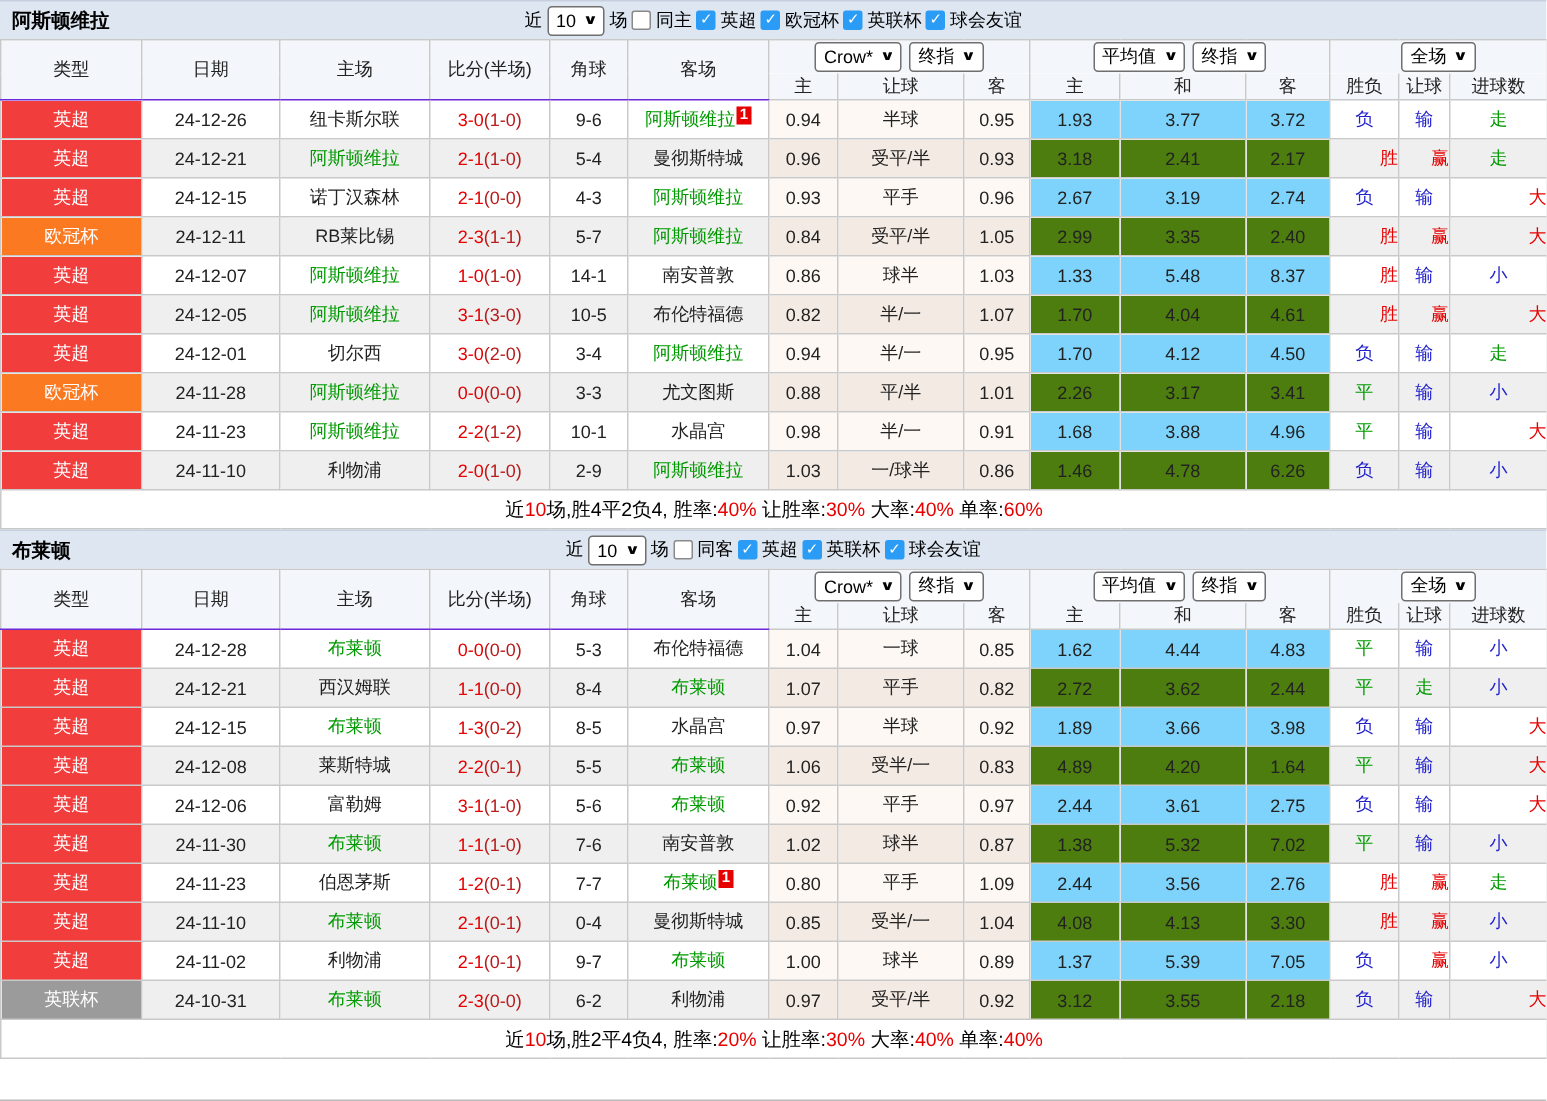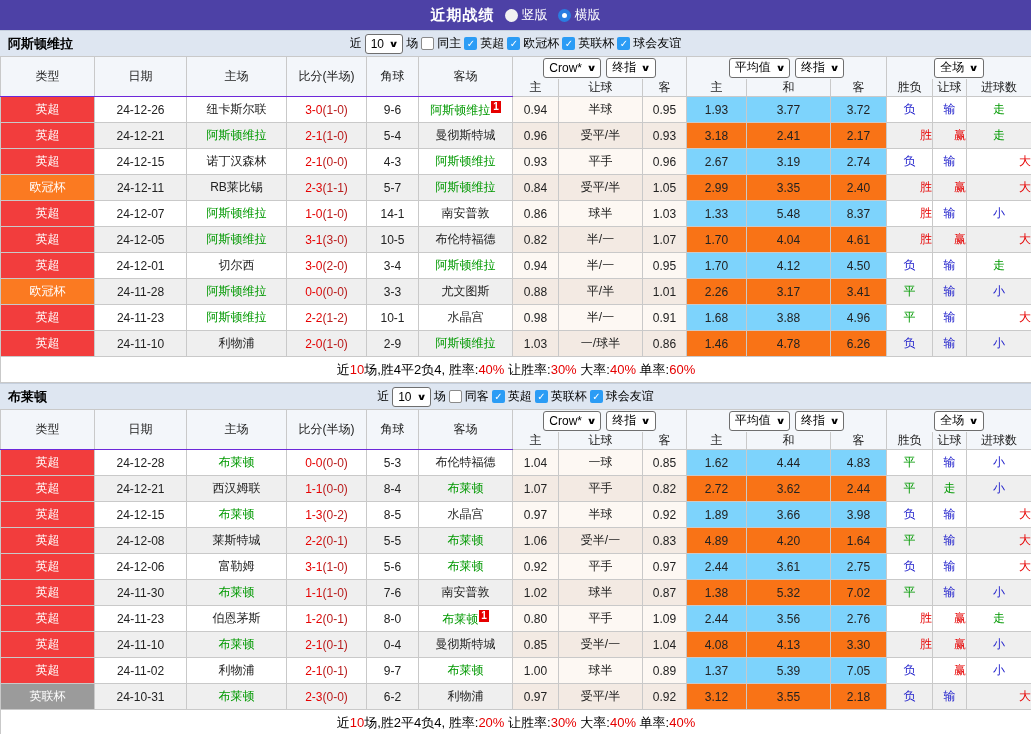--- a/index.html
+++ b/index.html
@@ -28,46 +28,35 @@
   td { border:1px solid #c9c9c9; text-align:center; font-size:12px; color:#222; overflow:hidden; white-space:nowrap; }
   tr.h1 td { height:22px; background:#f3f6fa; }
   tr.h1 td.sels { border-bottom:none; }
   tr.h2 td { height:18px; background:#f3f6fa; border-top:none; }
   tr.h1 td[rowspan] { border-bottom:1px solid #6d28d9; }
   tr.dr td { height:26px; }
   tr.dr.even td { background:#efefef; }
   tr.dr td.c-odds { background:#fdf8f3; }
   tr.dr.even td.c-odds { background:#f3eae3; }
   tr.dr td.c-avg { background:#7dd3fc; }
-  tr.dr.even td.c-avg { background:#f97316; }
+  tr.dr.even td.c-avg { background:#4d7c0f; }
   td.type { color:#fff; }
   .hl { color:#090; }
   .red { color:#e60000;text-align:right; }
   .grn { color:#090; }
   .blu { color:#2222cc; }
   .half { color:#b91c1c; }
   .rcbadge { display:inline-block; background:#e60000; color:#fff; font-size:10px; line-height:12px; padding:0 2px; margin-left:1px; vertical-align:4px; font-weight:bold; }
   tr.sum td { height:26px; background:#fff; font-size:13px; color:#000; }
   .h1 .selwrap { display:inline-flex; gap:5px; align-items:center; justify-content:center; }
 </style>
 </head>
 <body>
 
 <div class="page">
-  <div class="titlebar">
-    <span class="tb-title">近期战绩</span>
-    <span class="tb-radio">
-      <span class="radio"></span>
-      <span>竖版</span>
-    </span>
-    <span class="tb-radio">
-      <span class="radio selected"></span>
-      <span>横版</span>
-    </span>
-  </div>
   <div id="sections">
       <div class="band">
     <span class="team">阿斯顿维拉</span>
     <span class="filt">
       <span>近</span>
       <span class="sel">
             <span>10</span>
             <span class="caret">∨</span>
           </span>
       <span>场</span>
@@ -505,21 +494,21 @@
       <td class="c-avg">7.02</td>
       <td class="grn">平</td>
       <td class="blu">输</td>
       <td class="blu">小</td>
     </tr>
           <tr class="dr ">
       <td class="type" style="background:#f23d3d">英超</td>
       <td>24-11-23</td>
       <td><span class="">伯恩茅斯</span></td>
       <td><span class="red">1-2</span><span class="half">(0-1)</span></td>
-      <td>8-0</td>
+      <td>7-7</td>
       <td><span class="hl">布莱顿</span><span class="rcbadge">1</span></td>
       <td class="c-odds">0.80</td>
       <td class="c-odds">平手</td>
       <td class="c-odds">1.09</td>
       <td class="c-avg">2.44</td>
       <td class="c-avg">3.56</td>
       <td class="c-avg">2.76</td>
       <td class="red">胜</td>
       <td class="red">赢</td>
       <td class="grn">走</td>

